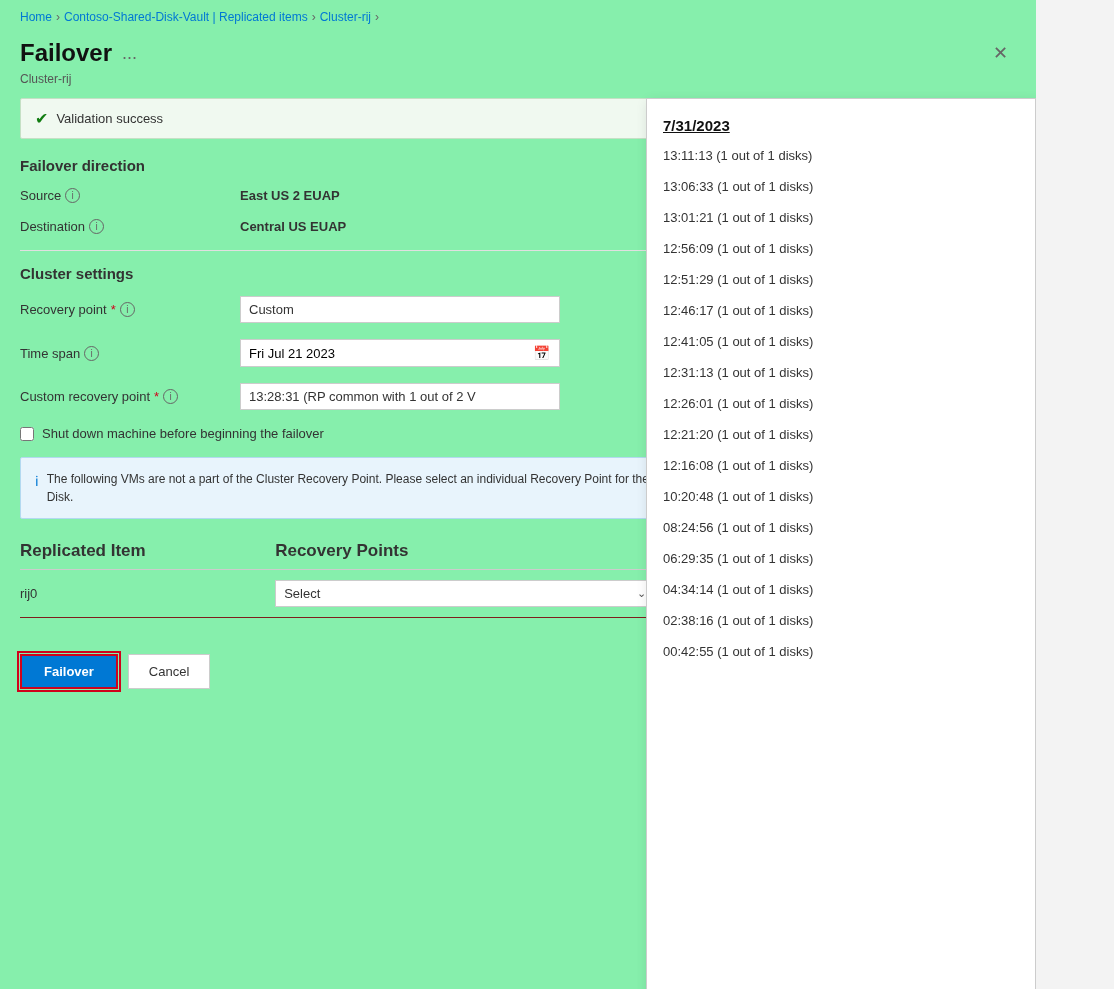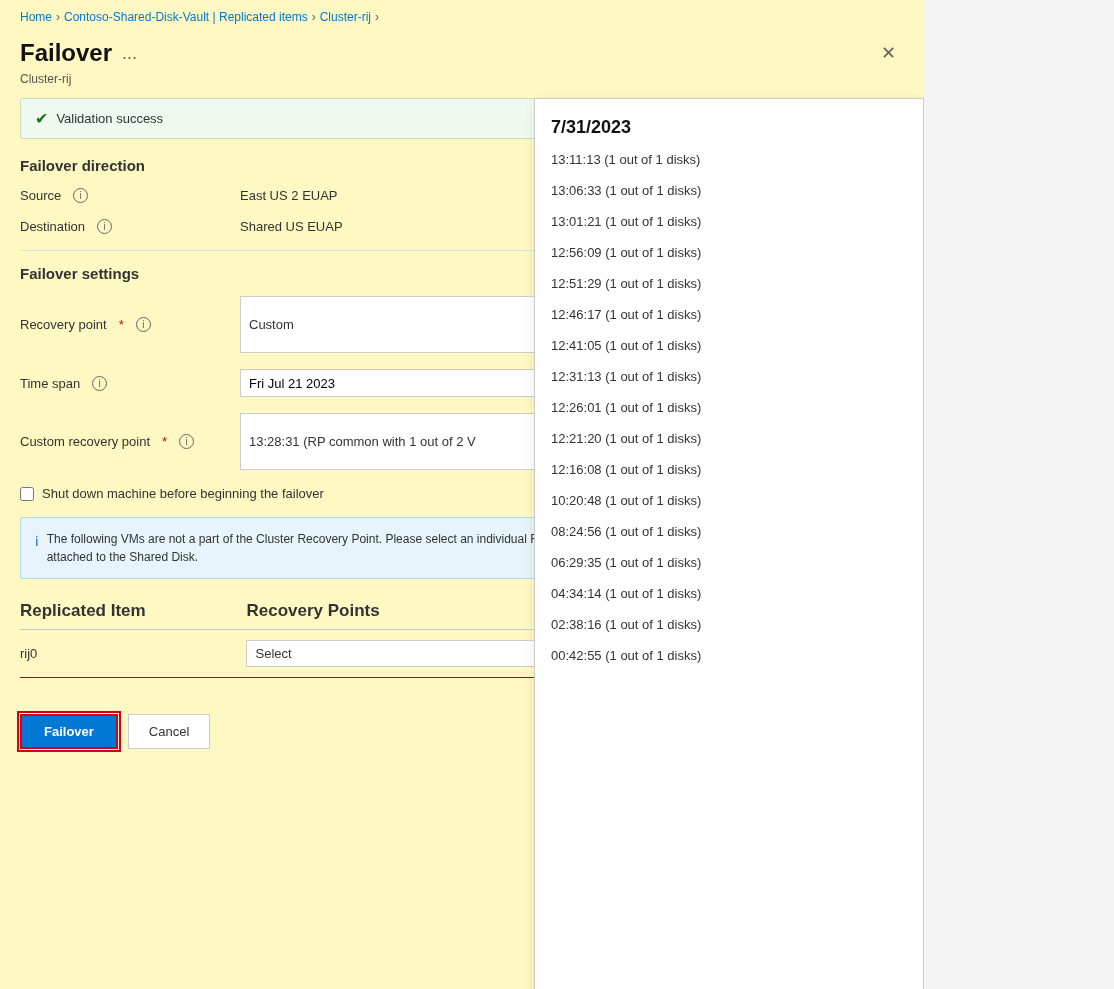--- a/index.html
+++ b/index.html
@@ -3,23 +3,23 @@
   <meta charset="utf-8">
   <style>
     * { box-sizing: border-box; margin: 0; padding: 0; }
     body {
       font-family: 'Segoe UI', sans-serif;
       font-size: 13px;
       background: #f3f3f3;
       color: #333;
     }
     .page-wrapper {
-      width: 924px;
+      width: 1036px;
       min-height: 989px;
-      background: #fef9c3;
+      background: #86efac;
       position: relative;
       overflow: hidden;
     }
     .breadcrumb {
       padding: 10px 20px 6px 20px;
       font-size: 12px;
       color: #0078d4;
       display: flex;
       align-items: center;
       gap: 4px;
@@ -93,42 +93,43 @@
       display: flex;
       align-items: center;
       margin-bottom: 16px;
     }
     .field-label {
       width: 220px;
       font-size: 13px;
       color: #333;
       display: flex;
       align-items: center;
-      gap: 12px;
+      gap: 4px;
       flex-shrink: 0;
     }
     .info-icon {
       display: inline-flex;
       align-items: center;
       justify-content: center;
       width: 15px;
       height: 15px;
       border: 1px solid #666;
       border-radius: 50%;
       font-size: 10px;
       color: #666;
       cursor: pointer;
     }
     .field-value {
       font-size: 13px;
       color: #333;
+      font-weight: bold;
     }
     .field-input {
       border: 1px solid #ccc;
-      padding: 20px 8px;
+      padding: 5px 8px;
       font-size: 13px;
       width: 320px;
       color: #333;
       background: #fff;
       outline: none;
     }
     .field-input-with-icon {
       display: flex;
       align-items: center;
       border: 1px solid #ccc;
@@ -273,22 +274,23 @@
     .dropdown-panel-inner::-webkit-scrollbar-track {
       background: #f0f0f0;
     }
     .dropdown-panel-inner::-webkit-scrollbar-thumb {
       background: #aaa;
       border-radius: 2px;
     }
     .dropdown-date-header {
       padding: 8px 20px 6px 16px;
       font-weight: 700;
-      font-size: 18px;
+      font-size: 15px;
       color: #111;
+      text-decoration: underline;
     }
     .dropdown-item {
       padding: 8px 16px;
       font-size: 13px;
       color: #333;
       cursor: pointer;
     }
     .required { color: #d0021b; }
   </style>
 </head>
@@ -331,28 +333,28 @@
             <span class="info-icon">i</span>
           </div>
           <div class="field-value">East US 2 EUAP</div>
         </div>
 
         <div class="field-row">
           <div class="field-label">
             <span>Destination</span>
             <span class="info-icon">i</span>
           </div>
-          <div class="field-value">Shared US EUAP</div>
+          <div class="field-value">Central US EUAP</div>
         </div>
       </div>
 
       <hr class="settings-separator">
 
       <div class="separator-section">
-        <div class="section-heading">Failover settings</div>
+        <div class="section-heading">Cluster settings</div>
 
         <div class="field-row">
           <div class="field-label">
             <span>Recovery point</span>
             <span class="required"> *</span>
             <span class="info-icon">i</span>
           </div>
           <input class="field-input" type="text" value="Custom" style="">
         </div>
 

